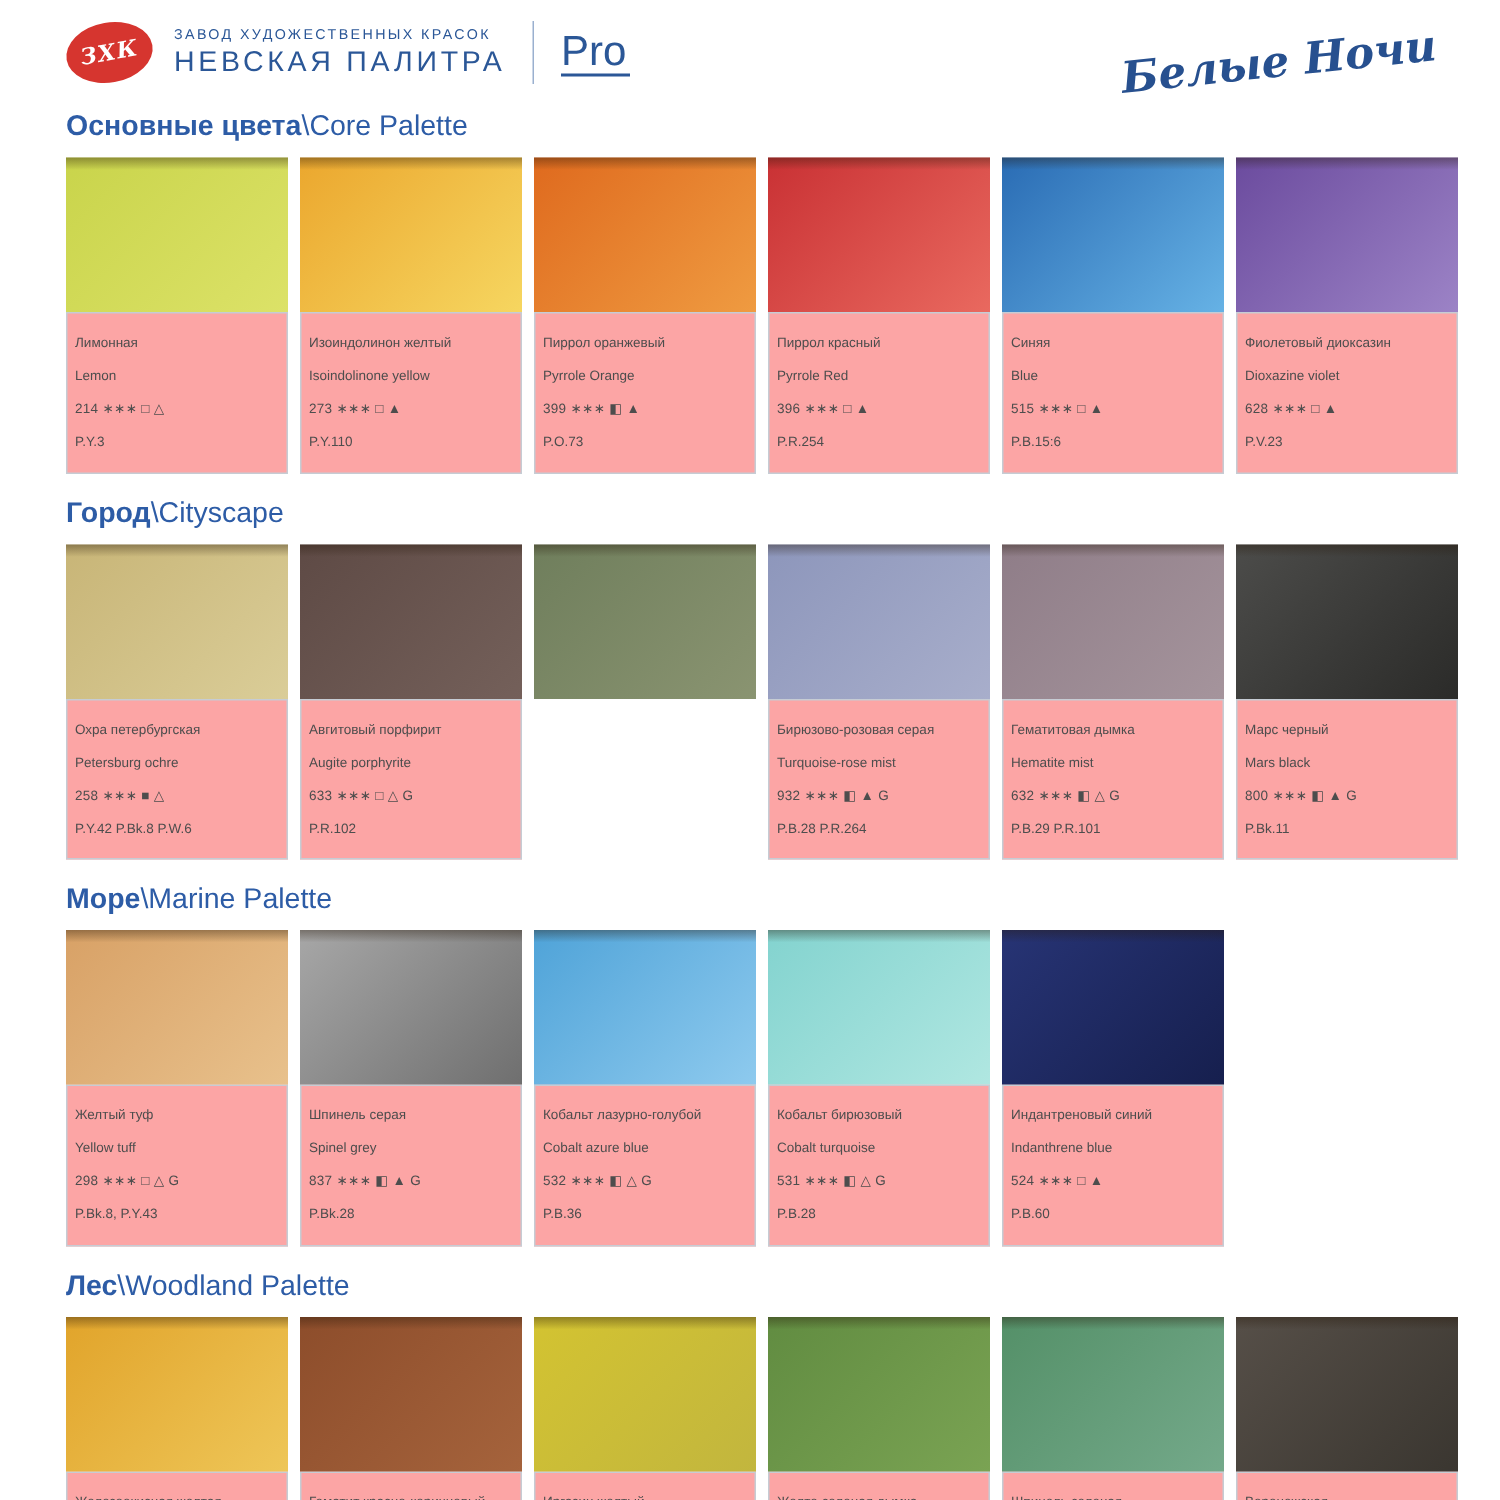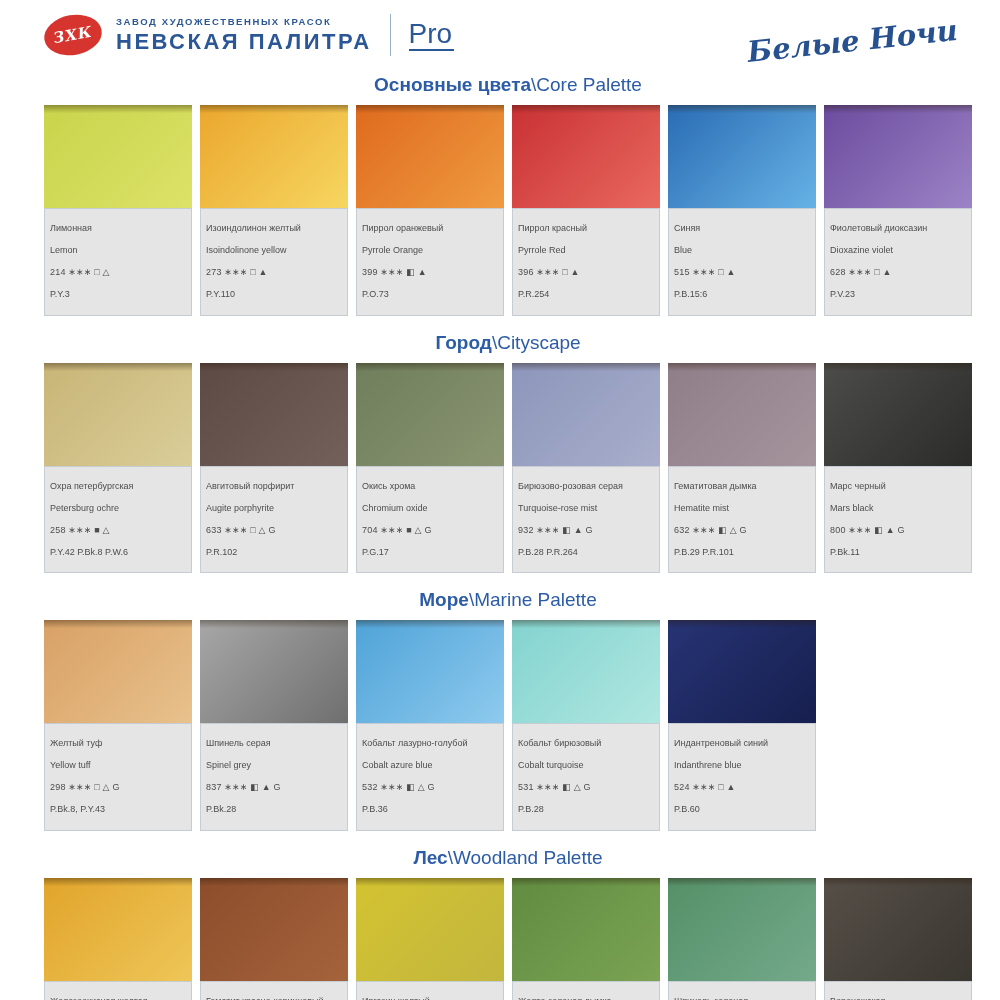--- a/index.html
+++ b/index.html
@@ -10,42 +10,42 @@
   .header { display: flex; justify-content: space-between; align-items: flex-start; margin-bottom: 2px; }
   .brand-group { display: flex; align-items: center; gap: 14px; }
   .logo-ellipse {
     width: 58px; height: 40px; border-radius: 50%;
     background: #d6352f; transform: rotate(-10deg);
     display: flex; align-items: center; justify-content: center;
     color: #fff; font-style: italic; font-weight: bold; font-size: 15px;
     font-family: "DejaVu Serif", serif; letter-spacing: 1px;
   }
   .brand-text { color: #2b5797; }
-  .brand-factory { font-size: 9.5px; letter-spacing: 1.6px; font-weight: bold; margin-bottom: 2px; }
-  .brand-name { font-size: 22px; letter-spacing: 2.5px; font-weight: bold; }
+  .brand-factory { font-size: 9.5px; letter-spacing: 1.6px; font-weight: normal; margin-bottom: 2px; }
+  .brand-name { font-size: 19px; letter-spacing: 2.5px; font-weight: normal; }
   .brand-divider { width: 1px; height: 42px; background: #9ab0cf; margin: 0 4px; }
   .pro { font-size: 28px; font-weight: 400; color: #2b5797; border-bottom: 2px solid #2b5797; line-height: 1.05; padding: 0 2px 1px 0; }
   .signature {
     font-family: "DejaVu Serif", serif; font-style: italic; font-weight: bold;
     color: #27508f; font-size: 29px; transform: rotate(-6deg);
     margin: 10px 14px 0 0; white-space: nowrap;
   }
 
   
-  .sec-title { color: #2d5ca6; font-size: 19px; font-weight: normal; margin: 16px 0 9px; text-align: center; }
+  .sec-title { color: #2d5ca6; font-size: 19px; font-weight: normal; margin: 16px 0 9px; }
   .sec-title b { font-weight: bold; }
   .grid { display: grid; grid-template-columns: repeat(6, 1fr); gap: 8px; }
   .card { display: flex; flex-direction: column; }
   .swatch { height: 103px; position: relative; }
   .swatch::after {
     content: ""; position: absolute; inset: 0;
     background: linear-gradient(180deg, rgba(40,25,10,.38), rgba(40,25,10,0) 8%);
   }
   .label {
-    border: 1px solid #c6ccd4; background: #e5e5e5;
+    border: 1px solid #c6ccd4; background: #fca5a5;
     padding: 3px 5px 4px; font-size: 9px; line-height: 1.22;
     color: #4d4d4d; min-height: 51px; white-space: pre-line;
   }
   .l-code { letter-spacing: 0.2px; }
 </style>
 </head>
 <body>
 
 <div class="page">
 
@@ -137,26 +137,20 @@
       <div class="swatch" style="background: linear-gradient(135deg, rgb(94, 74, 69), rgb(116, 96, 90));"></div>
       <div class="label">
         <div>Авгитовый порфирит</div>
         <div>Augite porphyrite</div>
         <div class="l-code">633 ∗∗∗ □ △ G</div>
         <div>P.R.102</div>
       </div>
     </div>
     <div class="card">
       <div class="swatch" style="background: linear-gradient(135deg, rgb(111, 126, 92), rgb(138, 148, 113));"></div>
-      <div class="label">
-        <div>Окись хрома</div>
-        <div>Chromium oxide</div>
-        <div class="l-code">704 ∗∗∗ ■ △ G</div>
-        <div>P.G.17</div>
-      </div>
     </div>
     <div class="card">
       <div class="swatch" style="background: linear-gradient(135deg, rgb(141, 150, 187), rgb(168, 174, 203));"></div>
       <div class="label">
         <div>Бирюзово-розовая серая</div>
         <div>Turquoise-rose mist</div>
         <div class="l-code">932 ∗∗∗ ◧ ▲ G</div>
         <div>P.B.28 P.R.264</div>
       </div>
     </div>

